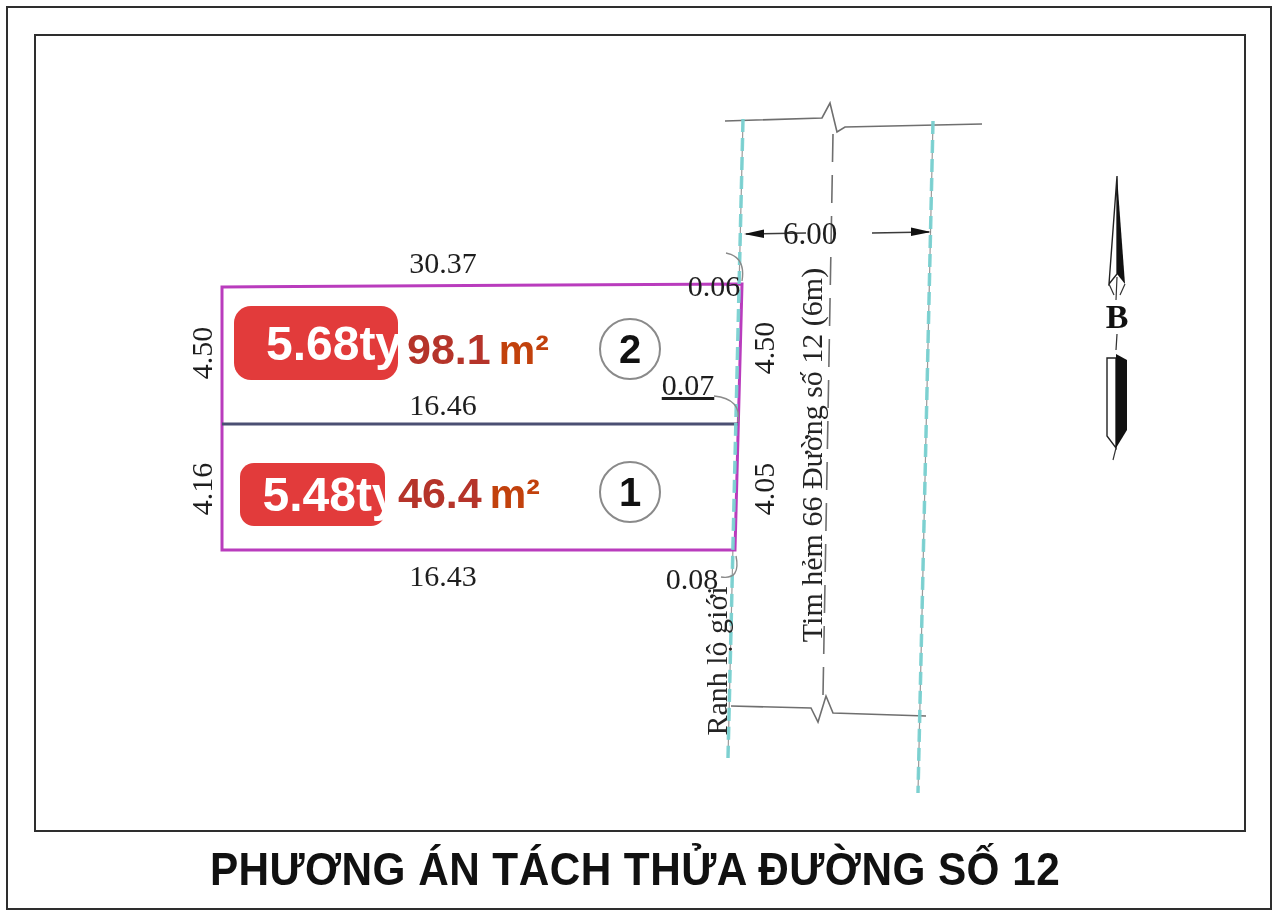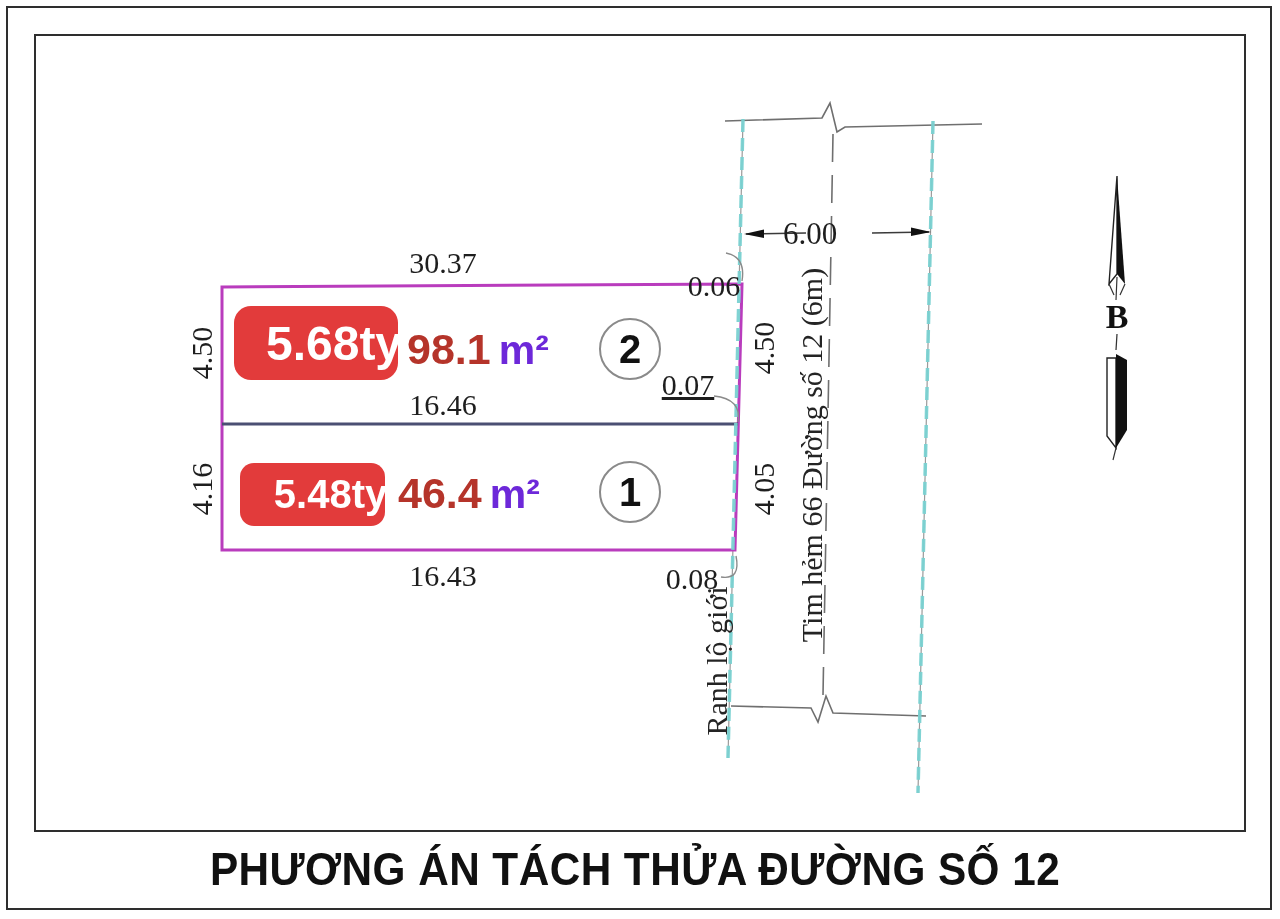--- a/index.html
+++ b/index.html
@@ -34,29 +34,29 @@
   
   .badge{
     background:var(--badge-bg,#e23b3b);
     color:var(--badge-text,#ffffff);
     font-family:"Liberation Sans", sans-serif;font-weight:700;
     display:flex;align-items:center;justify-content:center;
     box-sizing:border-box;
     padding-left:36px;
   }
   .badge-2{left:234px;top:306px;width:164px;height:74px;border-radius:17px;font-size:48px;}
-  .badge-1{left:240px;top:463px;width:145px;height:63px;border-radius:14px;font-size:40px;}
+  .badge-1{left:240px;top:463px;width:145px;height:63px;border-radius:14px;font-size:48px;}
 
   .arearow{
     display:flex;align-items:baseline;gap:8px;
     font-family:"Liberation Sans", sans-serif;font-weight:700;
     transform:translateY(-50%);line-height:1;
   }
   .arearow .val{color:var(--area-red,#b5342a);font-size:43px;}
-  .arearow .unit{color:#6d28d9;font-size:41px;}
+  .arearow .unit{color:#c2410c;font-size:41px;}
 
   .lotcircle{
     width:62px;height:62px;border-radius:50%;
     border:2px solid #8a8a8a;box-sizing:border-box;
     display:flex;align-items:center;justify-content:center;
     font-family:"Liberation Sans", sans-serif;font-weight:700;font-size:40px;color:#111;
     background:transparent;
   }
 
   .roadlbl{font-size:30px;color:#242424;}

